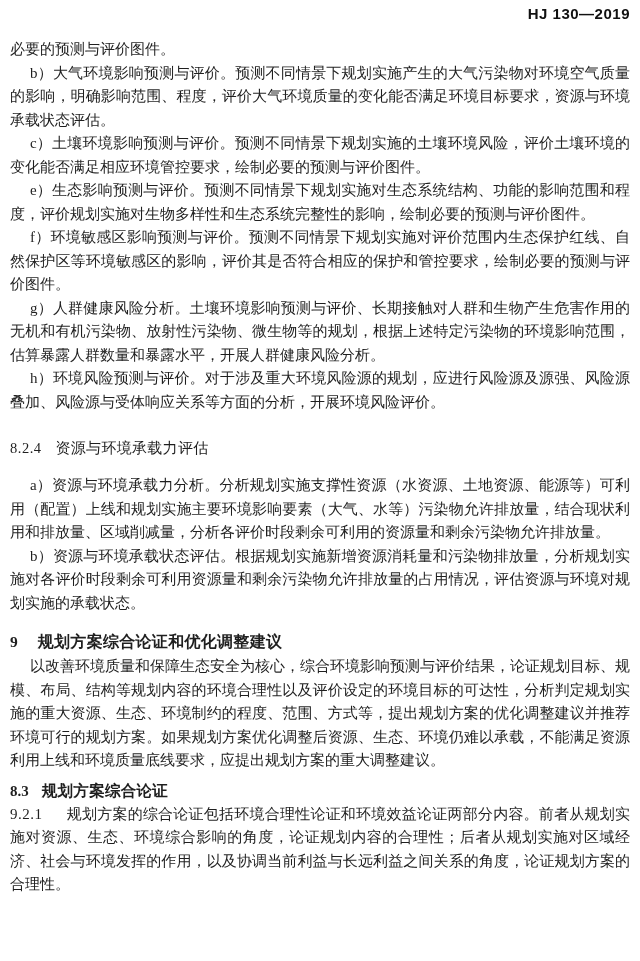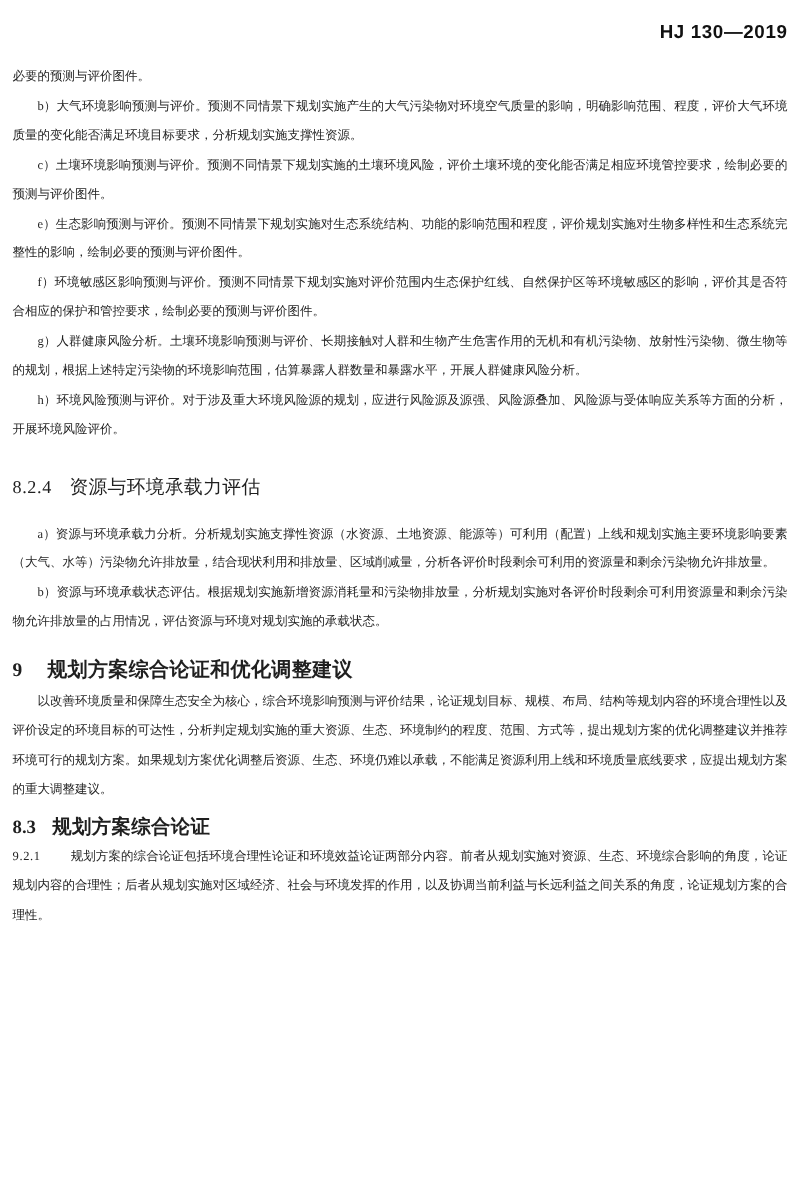--- a/index.html
+++ b/index.html
@@ -10,35 +10,35 @@
     overflow: hidden;
     color: #1f1f1f;
     font-family: "Liberation Serif", "DejaVu Serif", serif;
   }
   .page {
     width: 620px;
     padding: 0 10px;
     box-sizing: content-box;
   }
   .doc-header {
-    padding-top: 18px;
+    padding-top: 6px;
     text-align: right;
     line-height: 16px;
   }
   .doc-num {
     font-family: "Liberation Sans", "DejaVu Sans", sans-serif;
     font-weight: bold;
     font-size: 15px;
     letter-spacing: 0.5px;
     color: #111;
   }
   .content { margin-top: 16px; }
   p.body-p {
     margin: 0;
-    font-size: 10px;
+    font-size: 15px;
     line-height: 23.5px;
     text-align: justify;
     color: #1f1f1f;
   }
   p.indent { text-indent: 20px; }
   p.no-indent { text-indent: 0; }
   .clause-num {
     margin-right: 24px;
     letter-spacing: 0.5px;
   }
@@ -102,21 +102,21 @@
 <div class="page">
 
   <div class="doc-header">
     <span class="doc-num">HJ 130—2019</span>
   </div>
 
   <div class="content">
 
     <p class="body-p no-indent">必要的预测与评价图件。</p>
 
-    <p class="body-p indent">b）大气环境影响预测与评价。预测不同情景下规划实施产生的大气污染物对环境空气质量的影响，明确影响范围、程度，评价大气环境质量的变化能否满足环境目标要求，分析规划实施支撑性资源。</p>
+    <p class="body-p indent">b）大气环境影响预测与评价。预测不同情景下规划实施产生的大气污染物对环境空气质量的影响，明确影响范围、程度，评价大气环境质量的变化能否满足环境目标要求，资源与环境承载状态评估。</p>
     <p class="body-p indent">c）土壤环境影响预测与评价。预测不同情景下规划实施的土壤环境风险，评价土壤环境的变化能否满足相应环境管控要求，绘制必要的预测与评价图件。</p>
     <p class="body-p indent">e）生态影响预测与评价。预测不同情景下规划实施对生态系统结构、功能的影响范围和程度，评价规划实施对生物多样性和生态系统完整性的影响，绘制必要的预测与评价图件。</p>
     <p class="body-p indent">f）环境敏感区影响预测与评价。预测不同情景下规划实施对评价范围内生态保护红线、自然保护区等环境敏感区的影响，评价其是否符合相应的保护和管控要求，绘制必要的预测与评价图件。</p>
     <p class="body-p indent">g）人群健康风险分析。土壤环境影响预测与评价、长期接触对人群和生物产生危害作用的无机和有机污染物、放射性污染物、微生物等的规划，根据上述特定污染物的环境影响范围，估算暴露人群数量和暴露水平，开展人群健康风险分析。</p>
     <p class="body-p indent">h）环境风险预测与评价。对于涉及重大环境风险源的规划，应进行风险源及源强、风险源叠加、风险源与受体响应关系等方面的分析，开展环境风险评价。</p>
 
     <h3 class="heading-l3 heading-824">
       <span class="h-num">8.2.4</span><span class="h-title">资源与环境承载力评估</span>
     </h3>
 

